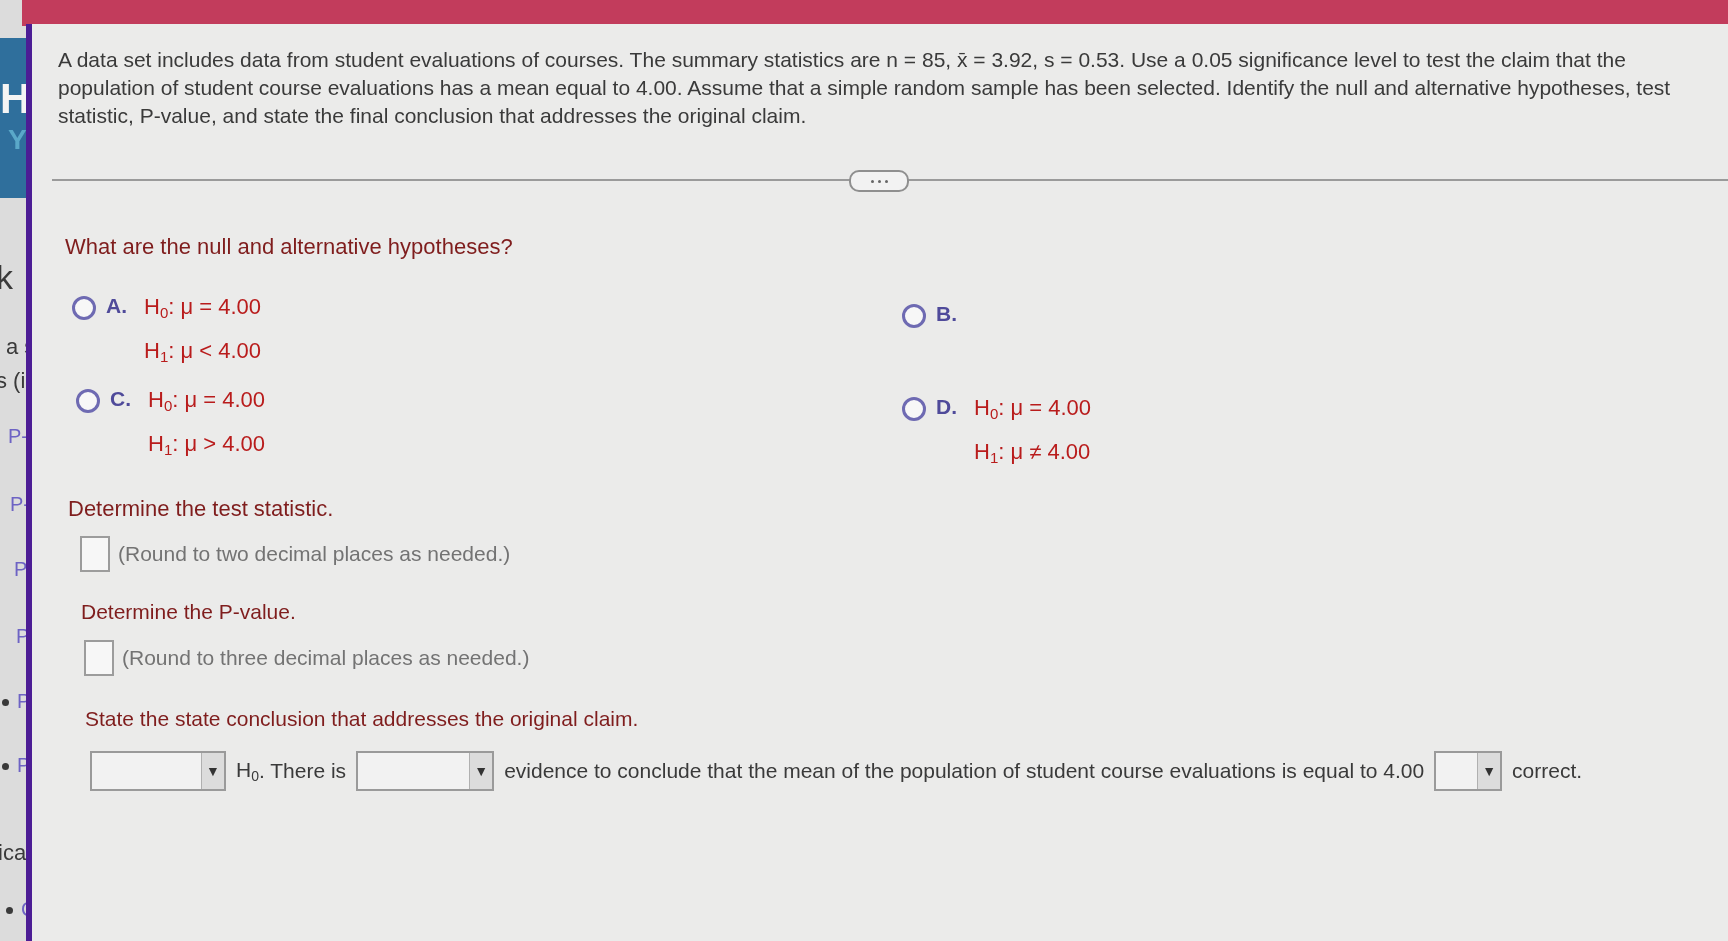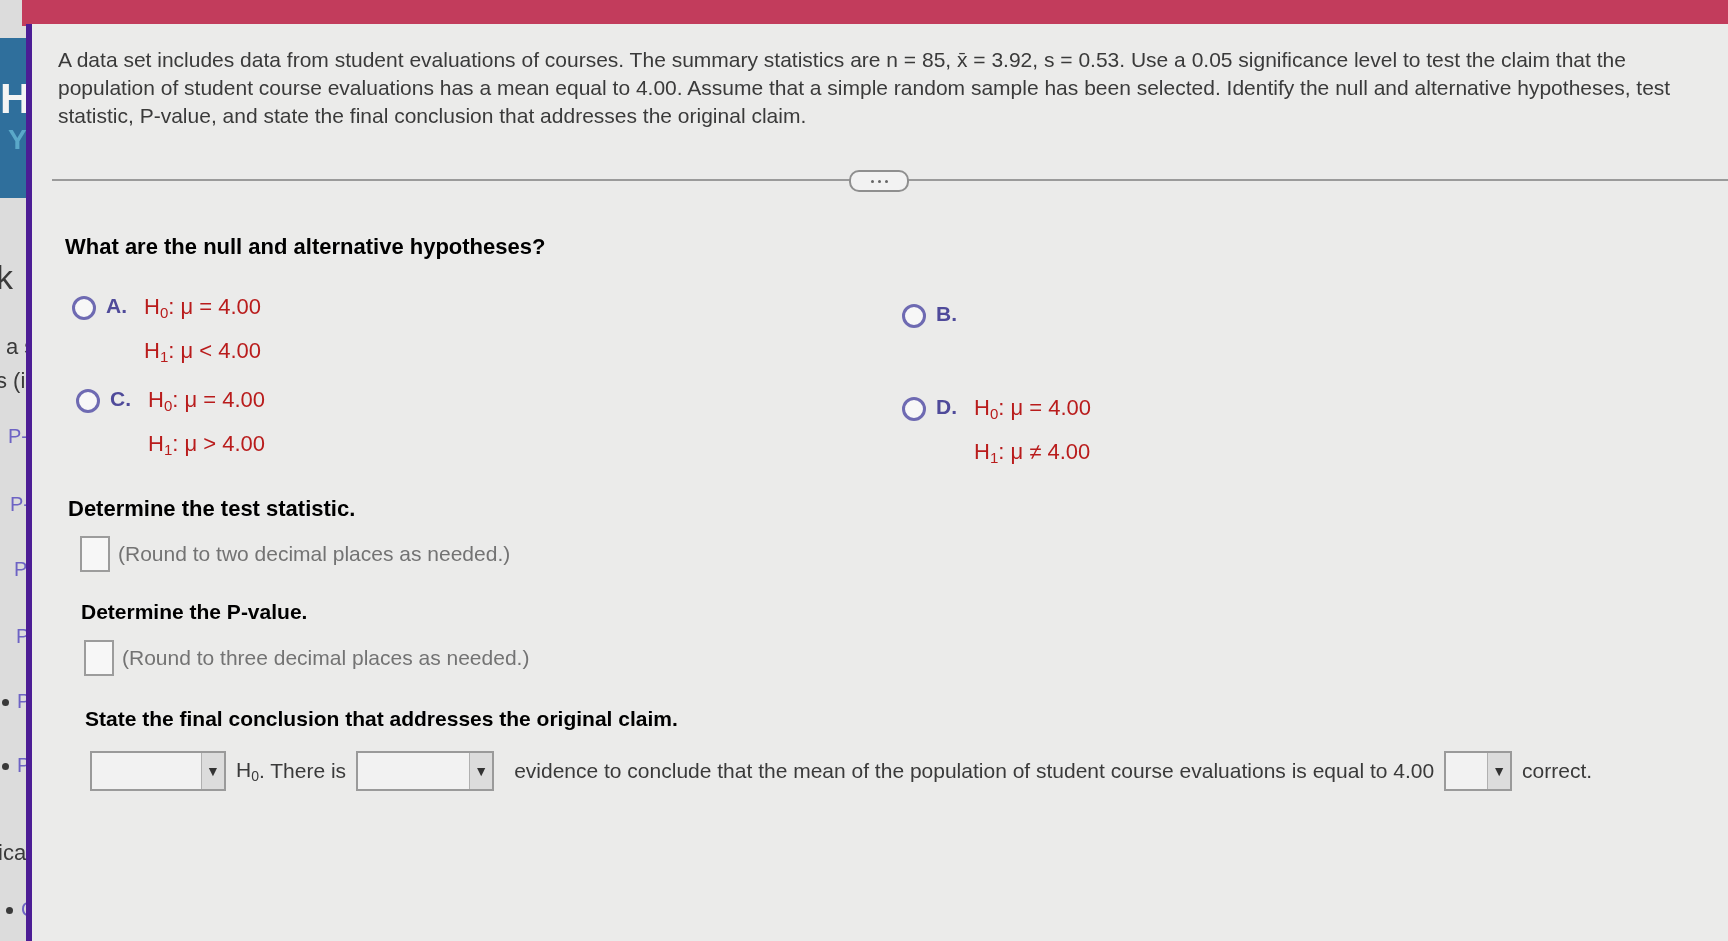--- a/index.html
+++ b/index.html
@@ -39,21 +39,21 @@
   .divider {
     position:absolute; left:20px; top:155px; width:1682px; height:2px; background:#9a9a9a;
   }
   .more-btn {
     position:absolute; left:817px; top:146px; width:56px; height:18px;
     border:2px solid #8f8f8f; border-radius:10px; background:#f2f2f2;
     display:flex; align-items:center; justify-content:center; gap:4px;
   }
   .more-btn span { width:3px; height:3px; background:#666; border-radius:50%; display:block; }
 
-  .q-title { position:absolute; font-size:22px; color:#000000;font-weight:bold; }
+  .q-title { position:absolute; font-size:22px; color:#7f1d1d; }
   .option { position:absolute; display:flex; align-items:flex-start; }
   .radio {
     width:18px; height:18px; border:3px solid #6e6ab2; border-radius:50%;
     background:#f7f7f7; margin-top:2px; flex:none;
   }
   .opt-letter { font-weight:bold; font-size:21px; color:#4f4a9a; margin-left:10px; width:38px; }
   .hyp { font-size:22px; color:#b91c1c; line-height:38px; margin-top:-6px; }
   .hyp sub { font-size:15px; vertical-align:-4px; }
 
   .input-box {
@@ -143,29 +143,29 @@
     <span class="input-box"></span>
     <span class="hint">(Round to two decimal places as needed.)</span>
   </div>
 
   <div class="q-title" style="left:49px;top:576px;font-size:21px;">Determine the P-value.</div>
   <div class="line-row" style="left:52px;top:616px;">
     <span class="input-box"></span>
     <span class="hint">(Round to three decimal places as needed.)</span>
   </div>
 
-  <div class="q-title" style="left:53px;top:683px;font-size:21px;">State the final conclusion that addresses the original claim.</div>
+  <div class="q-title" style="left:53px;top:683px;font-size:21px;">State the state conclusion that addresses the original claim.</div>
   <div class="line-row" style="left:58px;top:727px;">
     <span class="dropdown" style="width:136px;">
       <span class="arrow">▼</span>
     </span>
     <span class="subH" style="margin-left:10px;"><span>H</span><sub>0</sub></span>
     <span style="margin-right:10px;">. There is</span>
     <span class="dropdown" style="width:138px;">
       <span class="arrow">▼</span>
     </span>
-    <span style="margin-left:20px;margin-right:10px;">evidence to conclude that the mean of the population of student course evaluations is equal to 4.00</span>
+    <span style="margin-left:10px;margin-right:10px;">evidence to conclude that the mean of the population of student course evaluations is equal to 4.00</span>
     <span class="dropdown" style="width:68px;">
       <span class="arrow">▼</span>
     </span>
     <span style="margin-left:10px;">correct.</span>
   </div>
 </div>
 
 </body></html>

